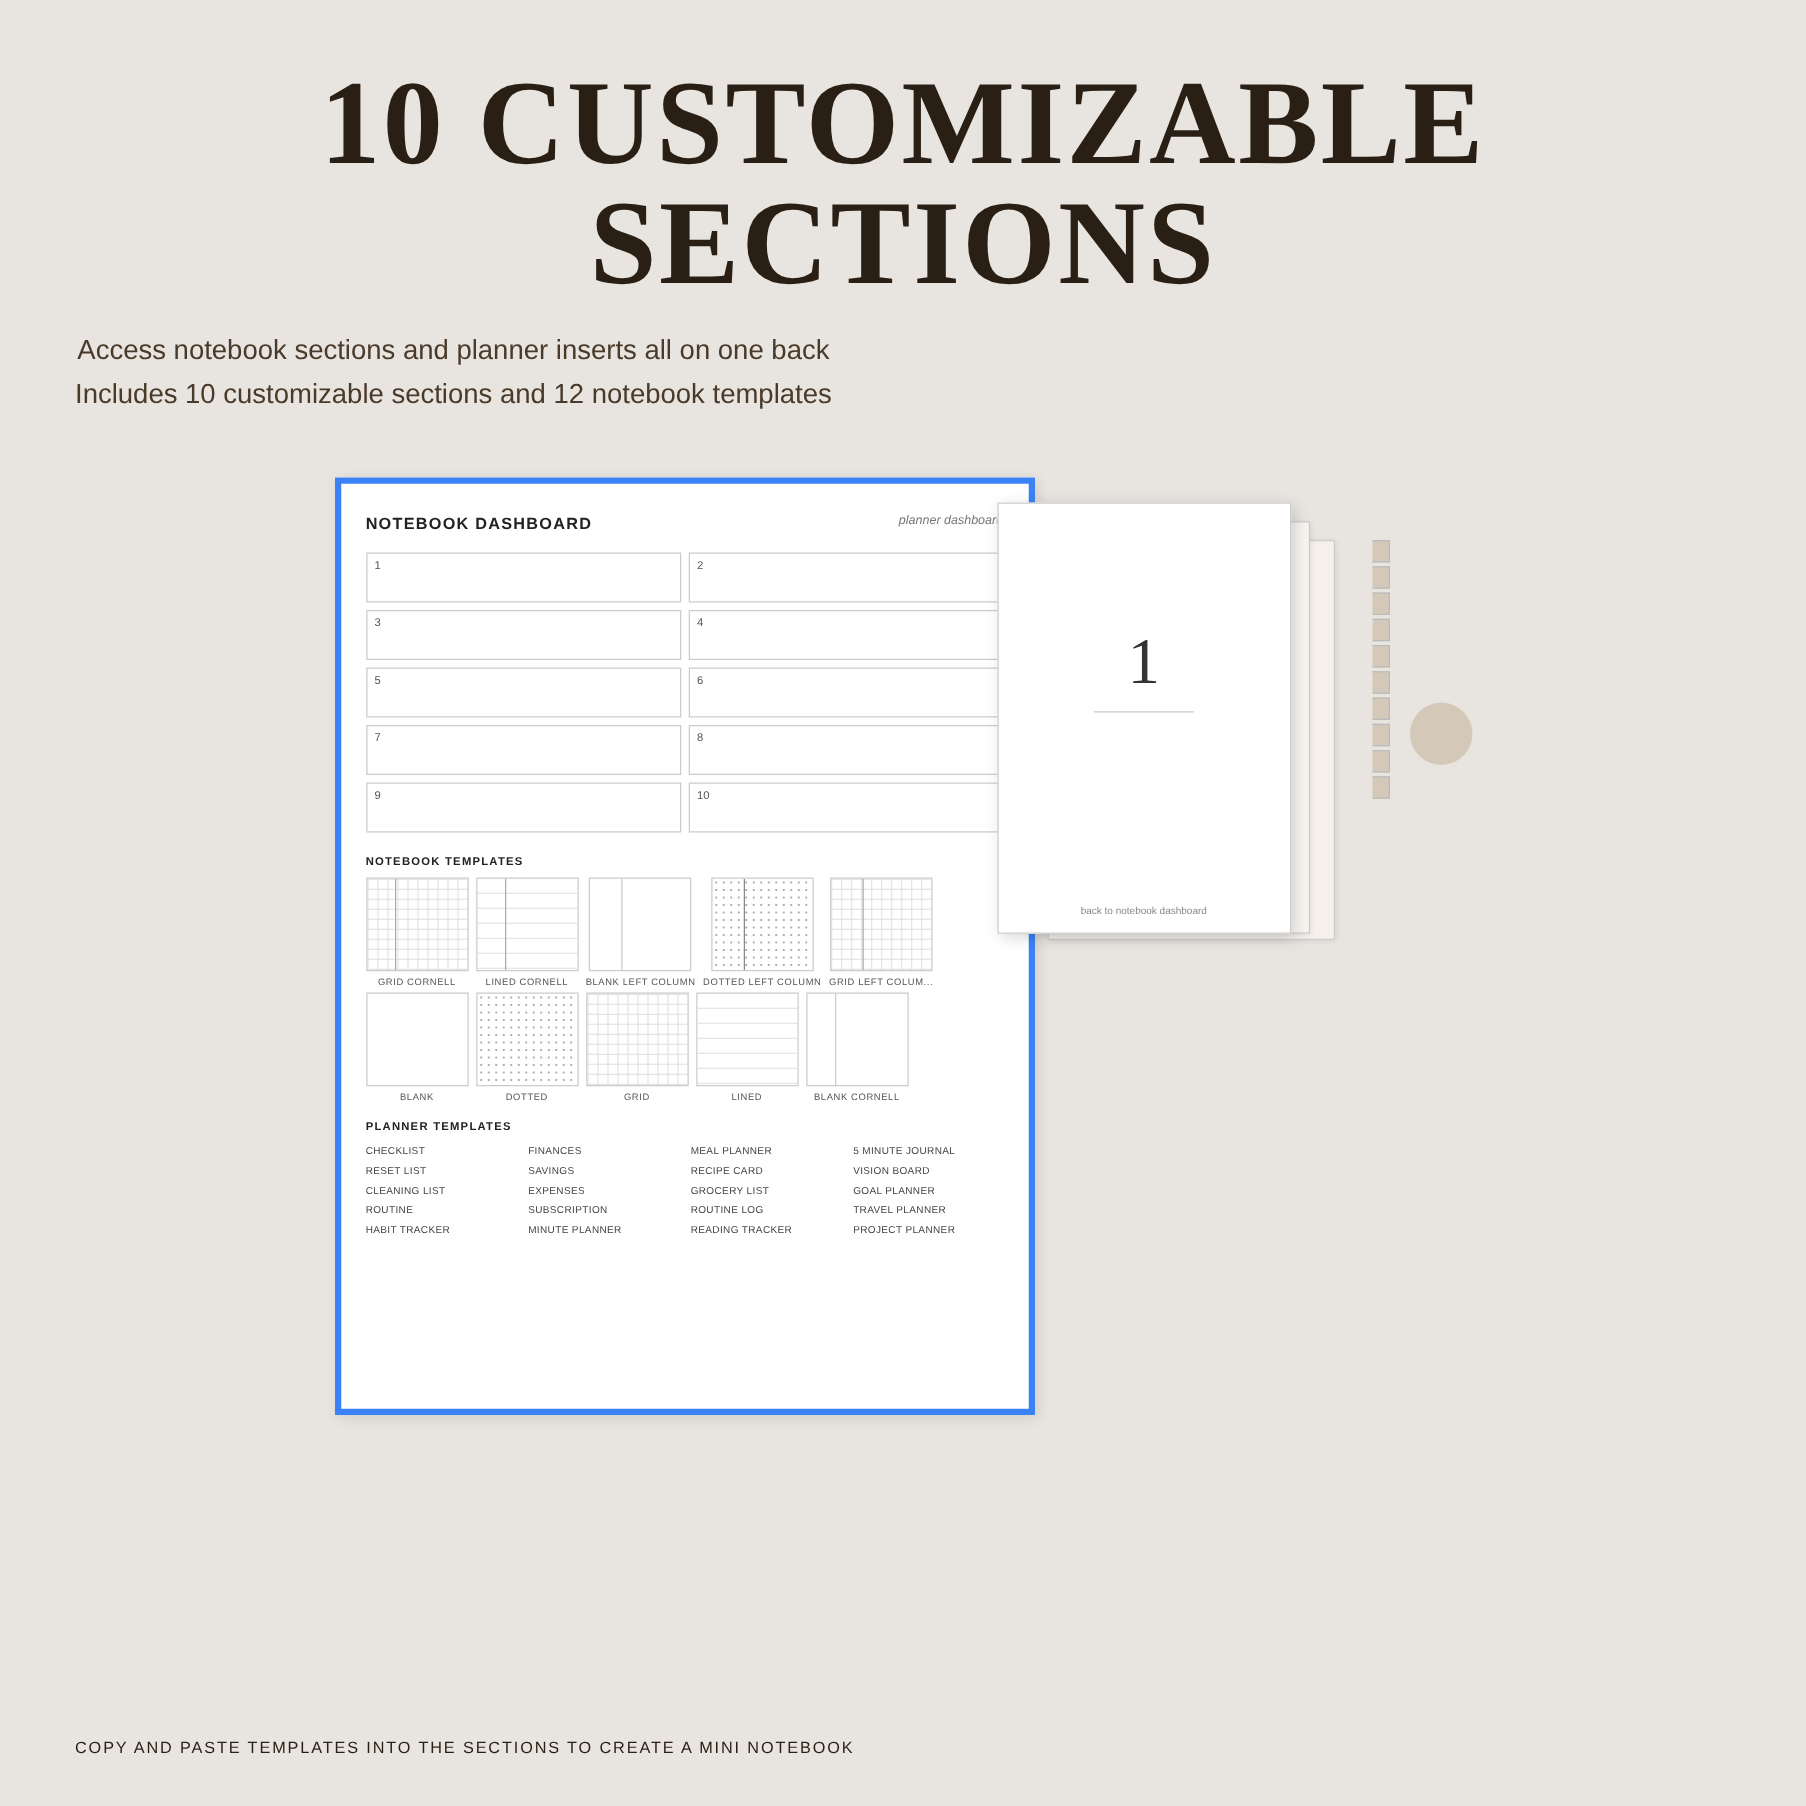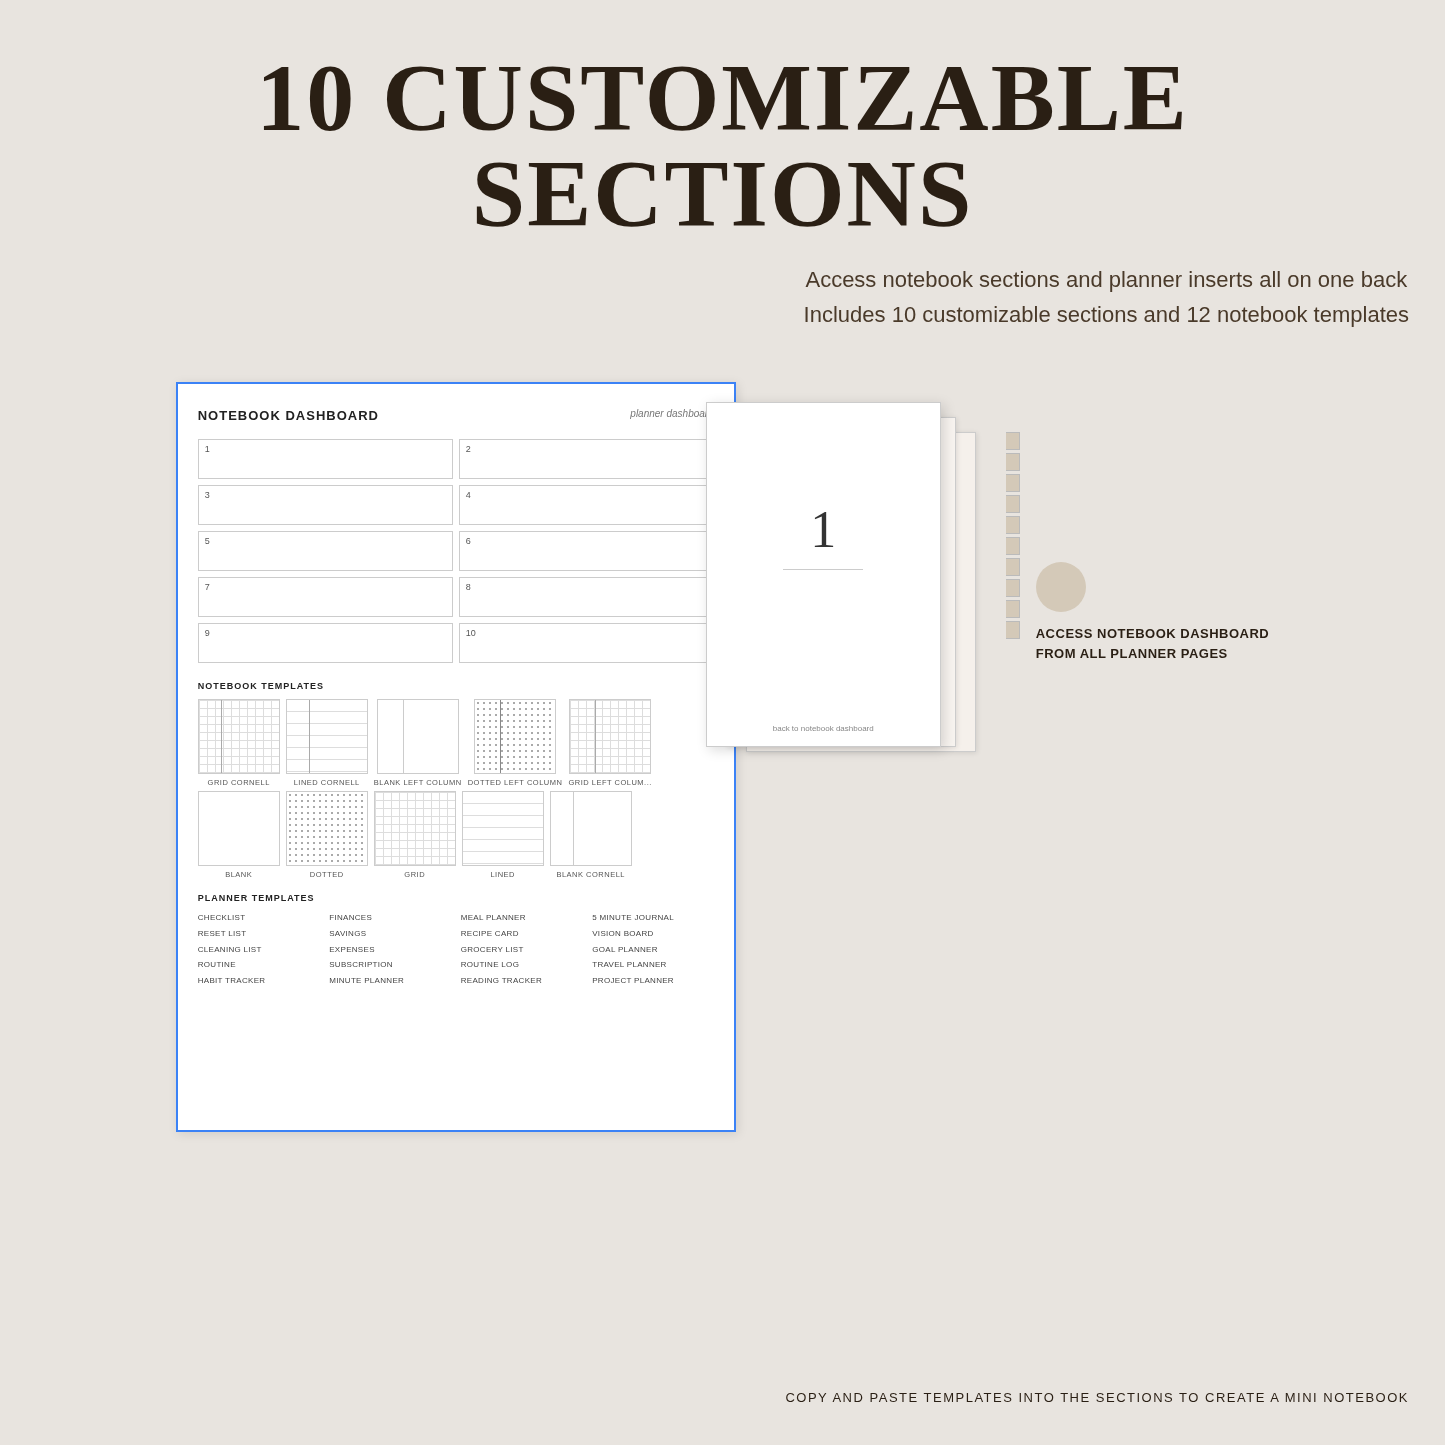--- a/index.html
+++ b/index.html
@@ -11,22 +11,22 @@
       font-family: Georgia, 'Times New Roman', serif;
       overflow: hidden;
       position: relative;
     }
 
     .main-container {
       width: 100%;
       height: 100%;
       display: flex;
       flex-direction: column;
-      align-items: flex-end;
-      padding: 50px 36px 40px;
+      align-items: flex-start;
+      padding: 50px 60px 40px;
     }
 
     .main-title {
       font-size: 96px;
       font-weight: 900;
       color: #2a1f14;
       letter-spacing: 2px;
       font-family: Georgia, serif;
       text-align: center;
       line-height: 1;
@@ -50,21 +50,21 @@
       align-items: flex-start;
       gap: 0;
       position: relative;
     }
 
     
     .dashboard-doc {
       background: #ffffff;
       width: 560px;
       min-height: 750px;
-      border: 2px solid #3b82f6;
+      border: 5px solid #3b82f6;
       padding: 24px 20px 20px;
       position: relative;
       z-index: 2;
       box-shadow: 2px 2px 10px rgba(0,0,0,0.1);
     }
 
     .doc-header {
       display: flex;
       justify-content: space-between;
       align-items: flex-start;
@@ -556,23 +556,19 @@
         <div class="tab"></div>
         <div class="tab"></div>
         <div class="tab"></div>
         <div class="tab"></div>
         <div class="tab"></div>
       </div>
     </div>
 
     <div class="right-info">
       <div class="circle-icon"></div>
-      <div class="right-info-text">
-        <span>ACCESS NOTEBOOK DASHBOARD</span><br>
-        <span>FROM ALL PLANNER PAGES</span>
-      </div>
     </div>
 
   </div>
 
   <div class="bottom-text">COPY AND PASTE TEMPLATES INTO THE SECTIONS TO CREATE A MINI NOTEBOOK</div>
 
 </div>
 
 </body></html>

